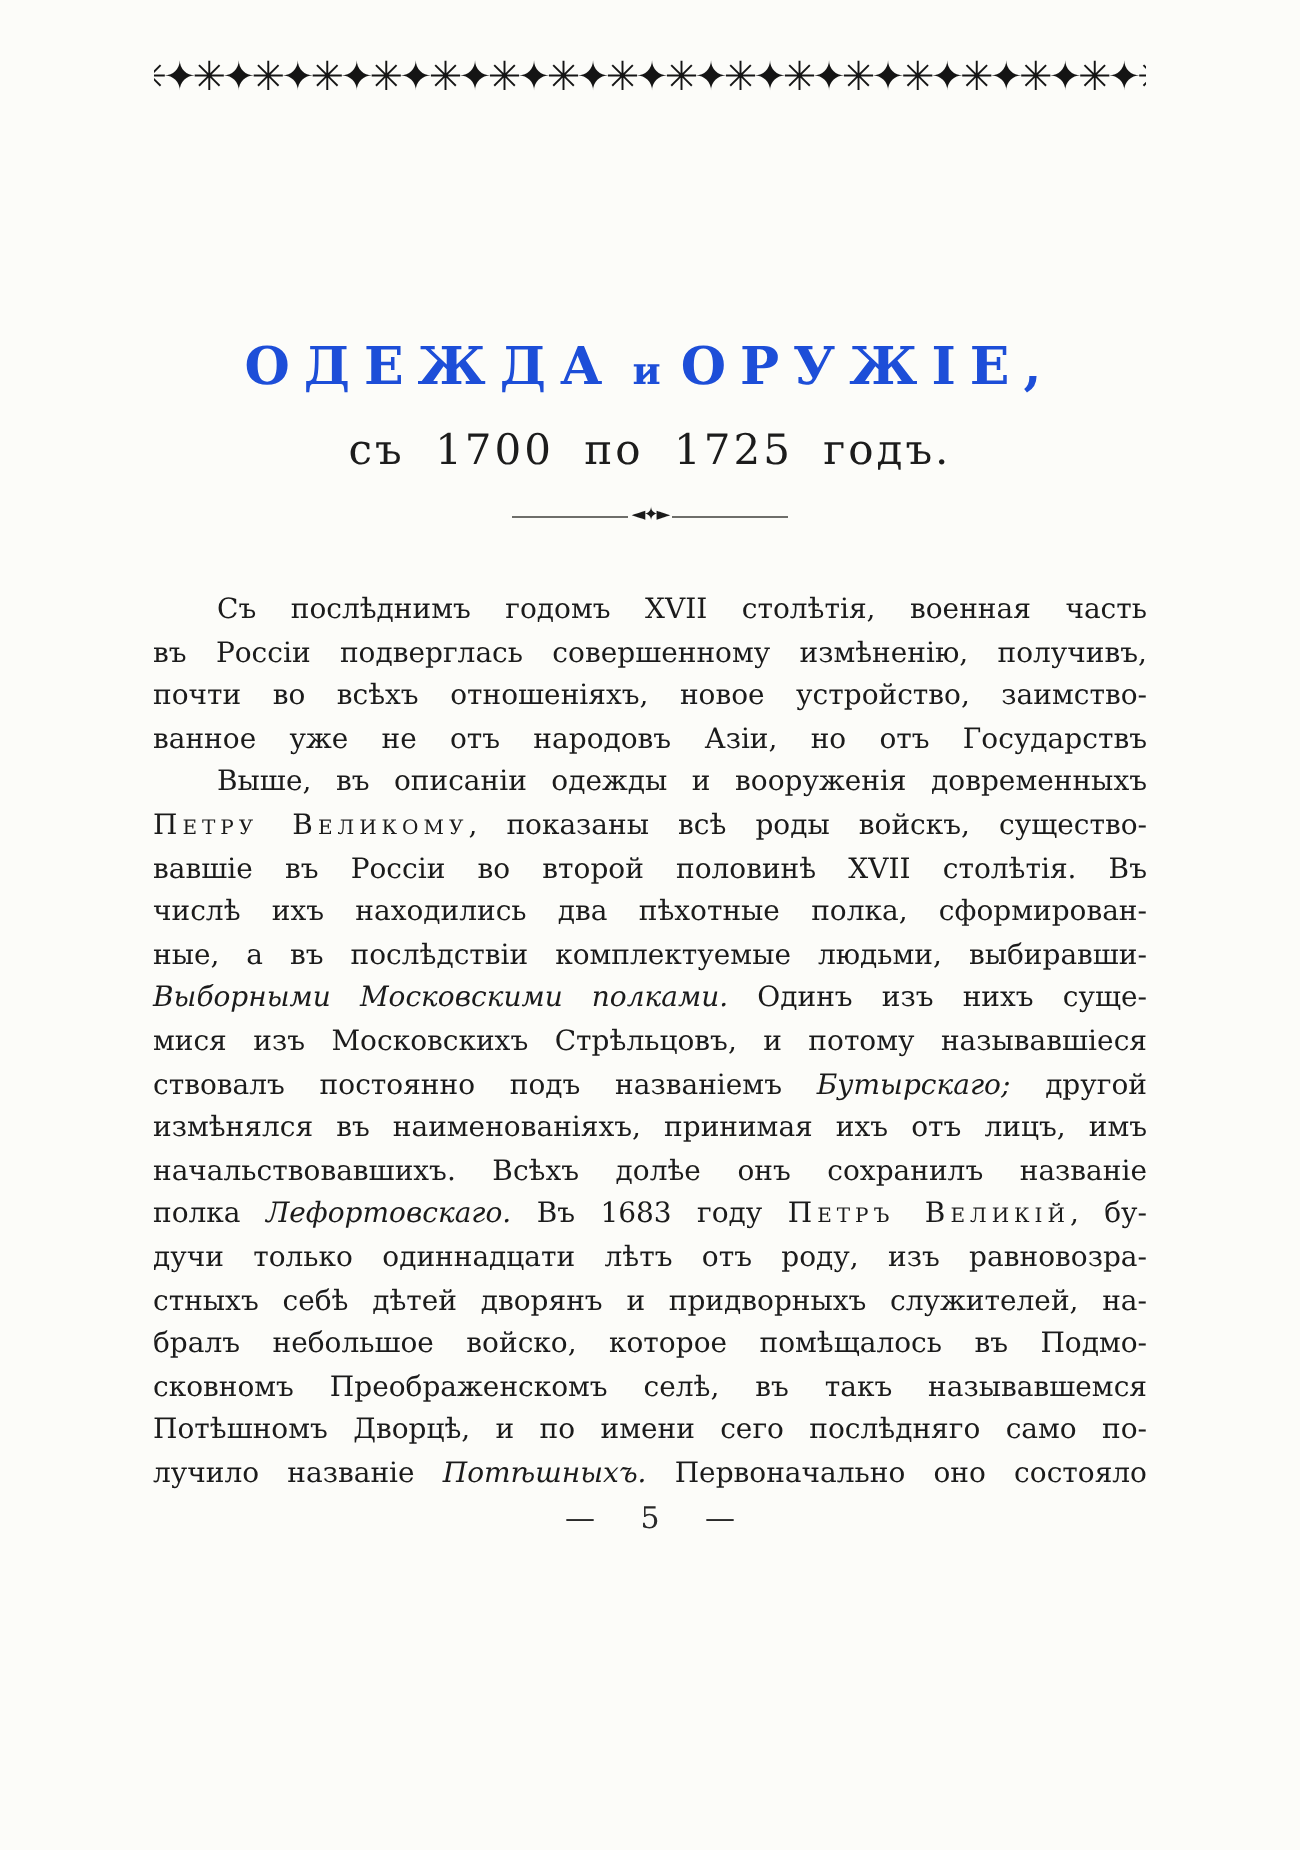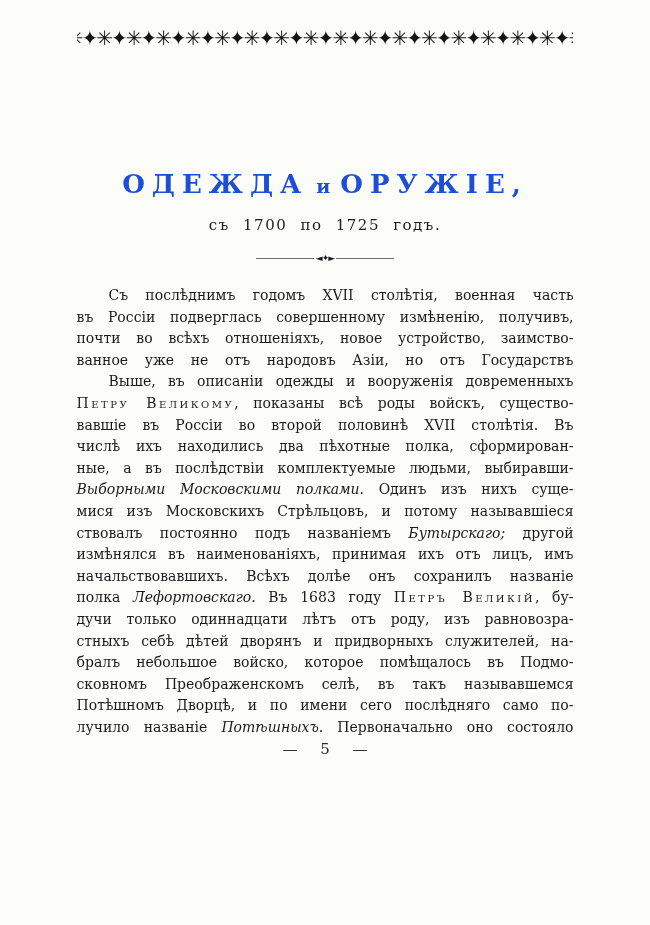--- a/index.html
+++ b/index.html
@@ -36,21 +36,21 @@
     white-space: nowrap;
   }
   .title .conj {
     font-size: 19px;
     letter-spacing: 2px;
     margin: 0 8px;
   }
   .subtitle {
     margin-top: 12px;
     text-align: center;
-    font-size: 15px; line-height: 22px;
+    font-size: 21px; line-height: 22px;
     letter-spacing: 1.5px;
     word-spacing: 7px;
     color: #1c1c1c;
   }
   .divider {
     margin-top: 16px;
     display: flex; justify-content: center; align-items: center;
     height: 12px;
   }
   .divider .rule {
@@ -58,21 +58,21 @@
     border-top: 1px solid #6e6e6a;
   }
   .divider .glyph {
     font-family: "DejaVu Sans", sans-serif;
     font-size: 9px; line-height: 10px;
     color: #1a1a1a;
     margin: 0 2px;
     letter-spacing: -1px;
   }
   .text-block {
-    margin: 21px auto 0;
+    margin: 31px auto 0;
     width: 497px;
     font-size: 14px;
     color: #1b1b1b;
   }
   .line {
     line-height: 21.6px;
     text-align: justify;
     text-align-last: justify;
     height: 21.6px;
     overflow: visible;

